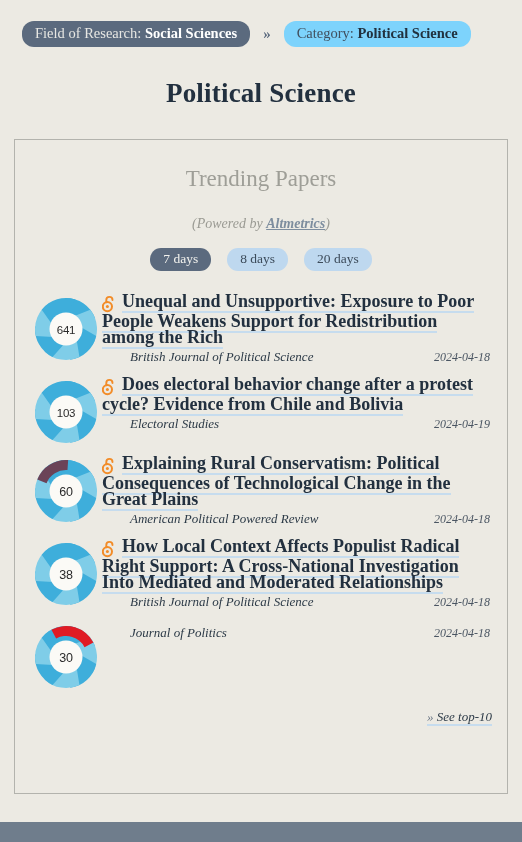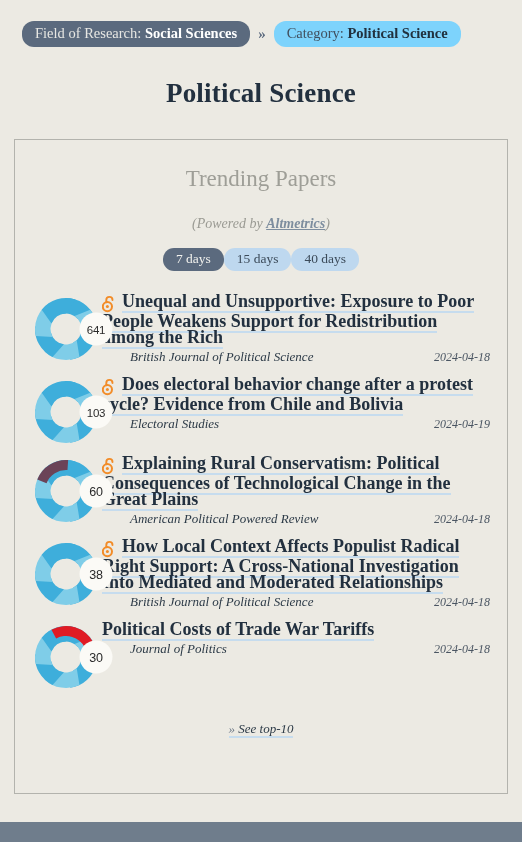--- a/index.html
+++ b/index.html
@@ -20,21 +20,21 @@
     background: #eceae3;
     box-sizing: border-box;
     overflow: hidden;
   }
 
   
   .breadcrumb {
     display: flex;
     align-items: center;
     padding: 21px 0 0 22px;
-    gap: 8px;
+    gap: 13px;
   }
   .crumb {
     display: inline-block;
     border-radius: 12px;
     padding: 4px 13px 5px 13px;
     font-size: 14.5px;
     line-height: 17px;
     white-space: nowrap;
     cursor: pointer;
   }
@@ -89,21 +89,21 @@
   }
   .powered a {
     color: #7d8d9e;
     text-decoration: underline;
     font-weight: bold;
     font-style: italic;
   }
   .day-filters {
     display: flex;
     justify-content: center;
-    gap: 0;
+    gap: 16px;
     margin: 16px 0 0 0;
   }
   .day-pill {
     border-radius: 11px;
     padding: 3px 13px 4px 13px;
     font-size: 13.5px;
     line-height: 16px;
     cursor: pointer;
     background: #bed8ef;
     color: #3c4b5a;
@@ -149,21 +149,20 @@
     height: 33px;
     border-radius: 50%;
     background: #fbfaf6;
     display: flex;
     align-items: center;
     justify-content: center;
     font-family: "Liberation Sans", sans-serif;
     font-size: 12.5px;
     color: #2a2a2a;
     letter-spacing: -.2px;
-    margin-left: 30px;
   }
   .donut .hole.small { font-size: 11.5px; }
 
   .paper-main {
     flex: 1 1 auto;
     min-width: 0;
     padding-right: 2px;
   }
   .paper-title-line {
     font-size: 18px;
@@ -198,22 +197,22 @@
   }
   .pdate {
     font-style: italic;
     font-size: 12px;
     color: #4a5562;
     white-space: nowrap;
     padding-left: 8px;
   }
 
   .see-top {
-    text-align: center;
-    margin: 30px 0 0 0;
+    text-align: right;
+    margin: 18px 0 0 0;
   }
   .see-top a {
     font-style: italic;
     font-size: 13px;
     color: #2c3a47;
     text-decoration: none;
     border-bottom: 2px solid #c6dcee;
     cursor: pointer;
   }
   .see-top .chev { color: #6a7684; }
@@ -237,22 +236,22 @@
 
   <h1 class="page-title">Political Science</h1>
 
   <div class="card">
     <div class="card-title">Trending Papers</div>
 
     <div class="powered"><span>(Powered by </span><a>Altmetrics</a><span>)</span></div>
 
     <div class="day-filters" id="day-filters">
         <div class="day-pill active">7 days</div>
-        <div class="day-pill">15 days</div>
-        <div class="day-pill">40 days</div>
+        <div class="day-pill">8 days</div>
+        <div class="day-pill">20 days</div>
       </div>
 
     <div class="paper-list" id="paper-list">
         <div class="paper-row">
           <div class="badge-cell">
             <div class="donut">
               <span class="swirl"><svg width="64" height="64" viewBox="0 0 64 64">
                   <path d="M32,1 A31,31 0 0 1 61.023280989831854,21.107380453478378 L44.11838797825446,22.335908071189632 A15.5,15.5 0 0 0 27.210236587188316,17.25862399742512 Z" fill="#3eaedb"></path>
                   <path d="M56.23677595650892,12.67181614237926 A31,31 0 0 1 58.61191260165785,47.899877599583085 L47.11138263881827,35.44907447632287 A15.5,15.5 0 0 0 40.53890321250759,19.06411456731981 Z" fill="#7fcde8"></path>
                   <path d="M62.22276527763653,38.89814895264574 A31,31 0 0 1 36.16123124034732,62.71944261480597 L38.725197956322155,45.965017452487494 A15.5,15.5 0 0 0 47.437601556926204,30.610590711996778 Z" fill="#3eaedb"></path>
@@ -368,21 +367,20 @@
                   <path d="M45.45039591264431,59.93003490497499 A31,31 0 0 1 10.577057881407196,54.406640778649134 L25.274802043677845,45.965017452487494 A15.5,15.5 0 0 0 42.7114710592964,43.20332038932457 Z" fill="#7fcde8"></path>
                   <path d="M18.54960408735571,59.930034904975 A31,31 0 0 1 1.124796886147589,29.221181423993578 L16.888617361181737,35.449074476322885 A15.5,15.5 0 0 0 29.919384379826344,47.35972130740299 Z" fill="#3eaedb"></path>
                   <path d="M1.7772347223634668,38.89814895264575 A31,31 0 0 1 14.922193574984842,6.128229134639604 L19.88161202174554,22.33590807118963 A15.5,15.5 0 0 0 18.694043699171072,39.94993879979154 Z" fill="#7fcde8"></path>
                   <path d="M7.763224043491071,12.671816142379264 A31,31 0 0 1 41.57952682562336,2.517247994850237 L31.999999999999996,16.5 A15.5,15.5 0 0 0 17.48835950508407,26.553690226739196 Z" fill="#3eaedb"></path>
                   <path d="M17.446381553637394,4.628624621373259 A31,31 0 0 1 59.37137537862674,17.446381553637387 L50.54189945003746,22.141097181496292 A21,21 0 0 0 22.1410971814963,13.45810054996253 Z" fill="#e01b24"></path>
                 </svg></span>
               <span class="hole">30</span>
             </div>
           </div>
           <div class="paper-main">
-            <div class="paper-title-line"><a class="paper-title">Political Costs of Trade War Tariffs</a></div>
             <div class="paper-meta">
               <span class="journal">Journal of Politics</span>
               <span class="pdate">2024-04-18</span>
             </div>
           </div>
         </div>
       </div>
 
     <div class="see-top">
       <a><span class="chev">»</span> <span>See top-10</span></a>

